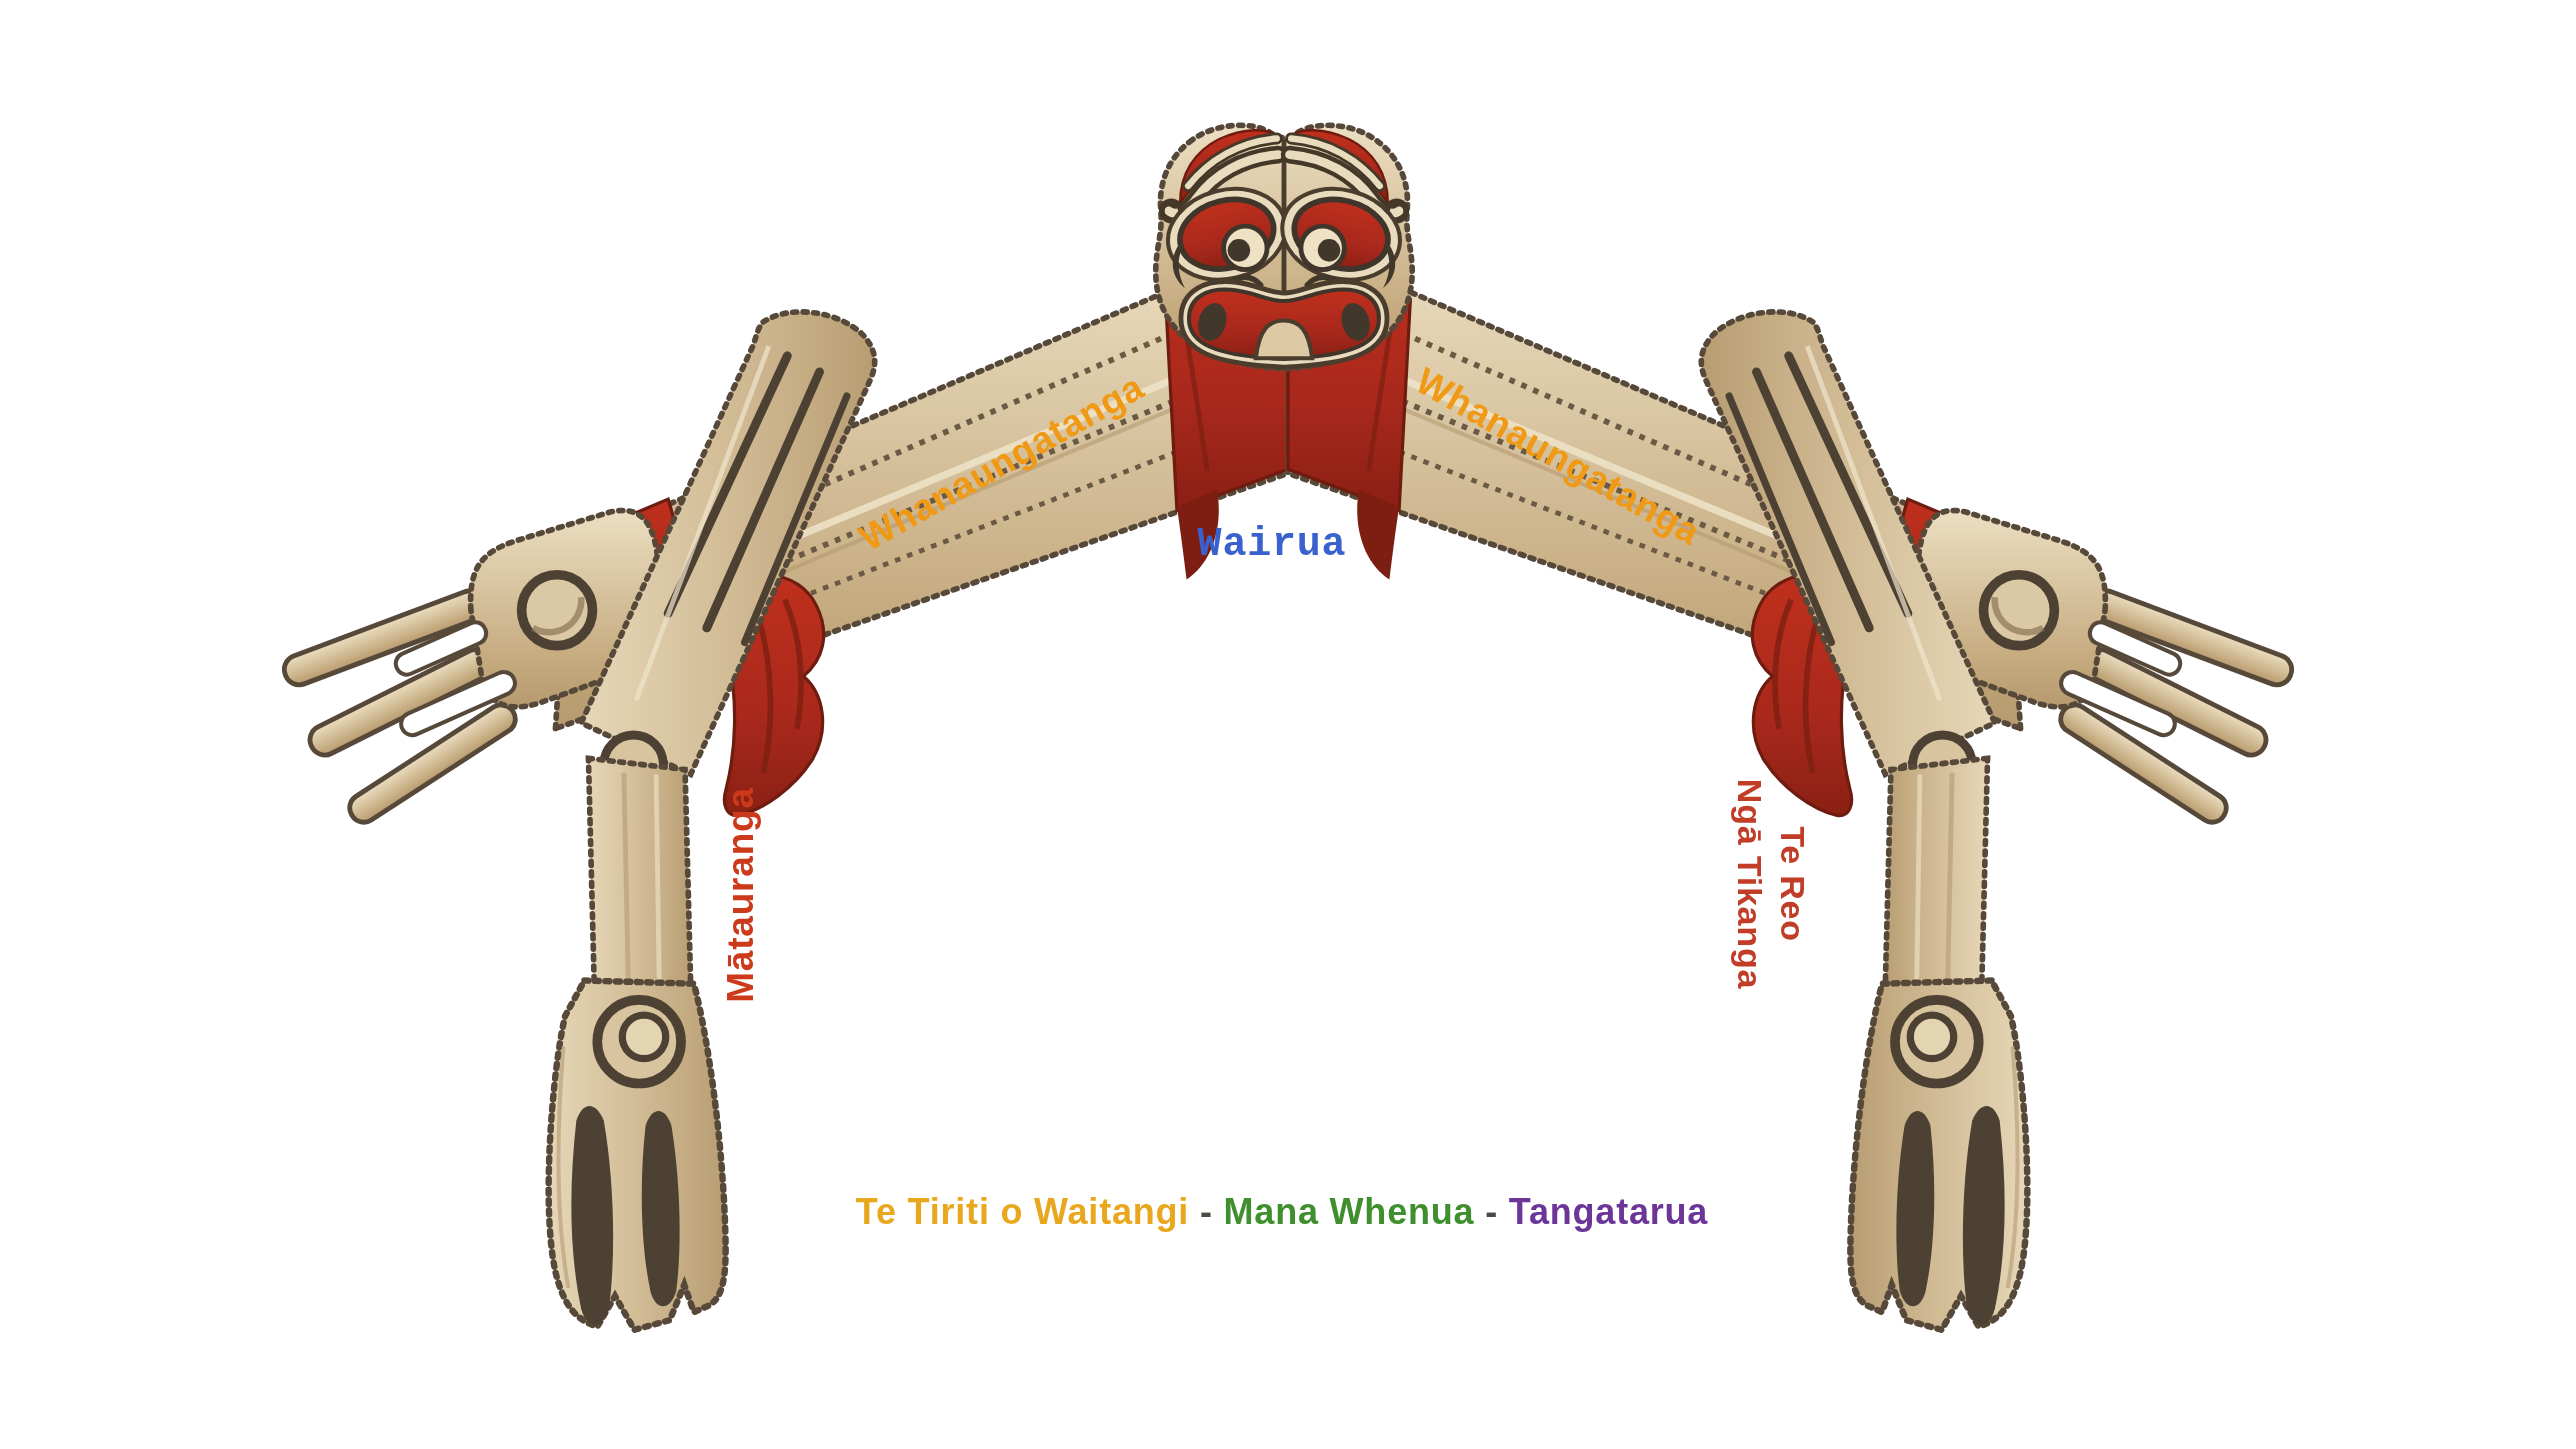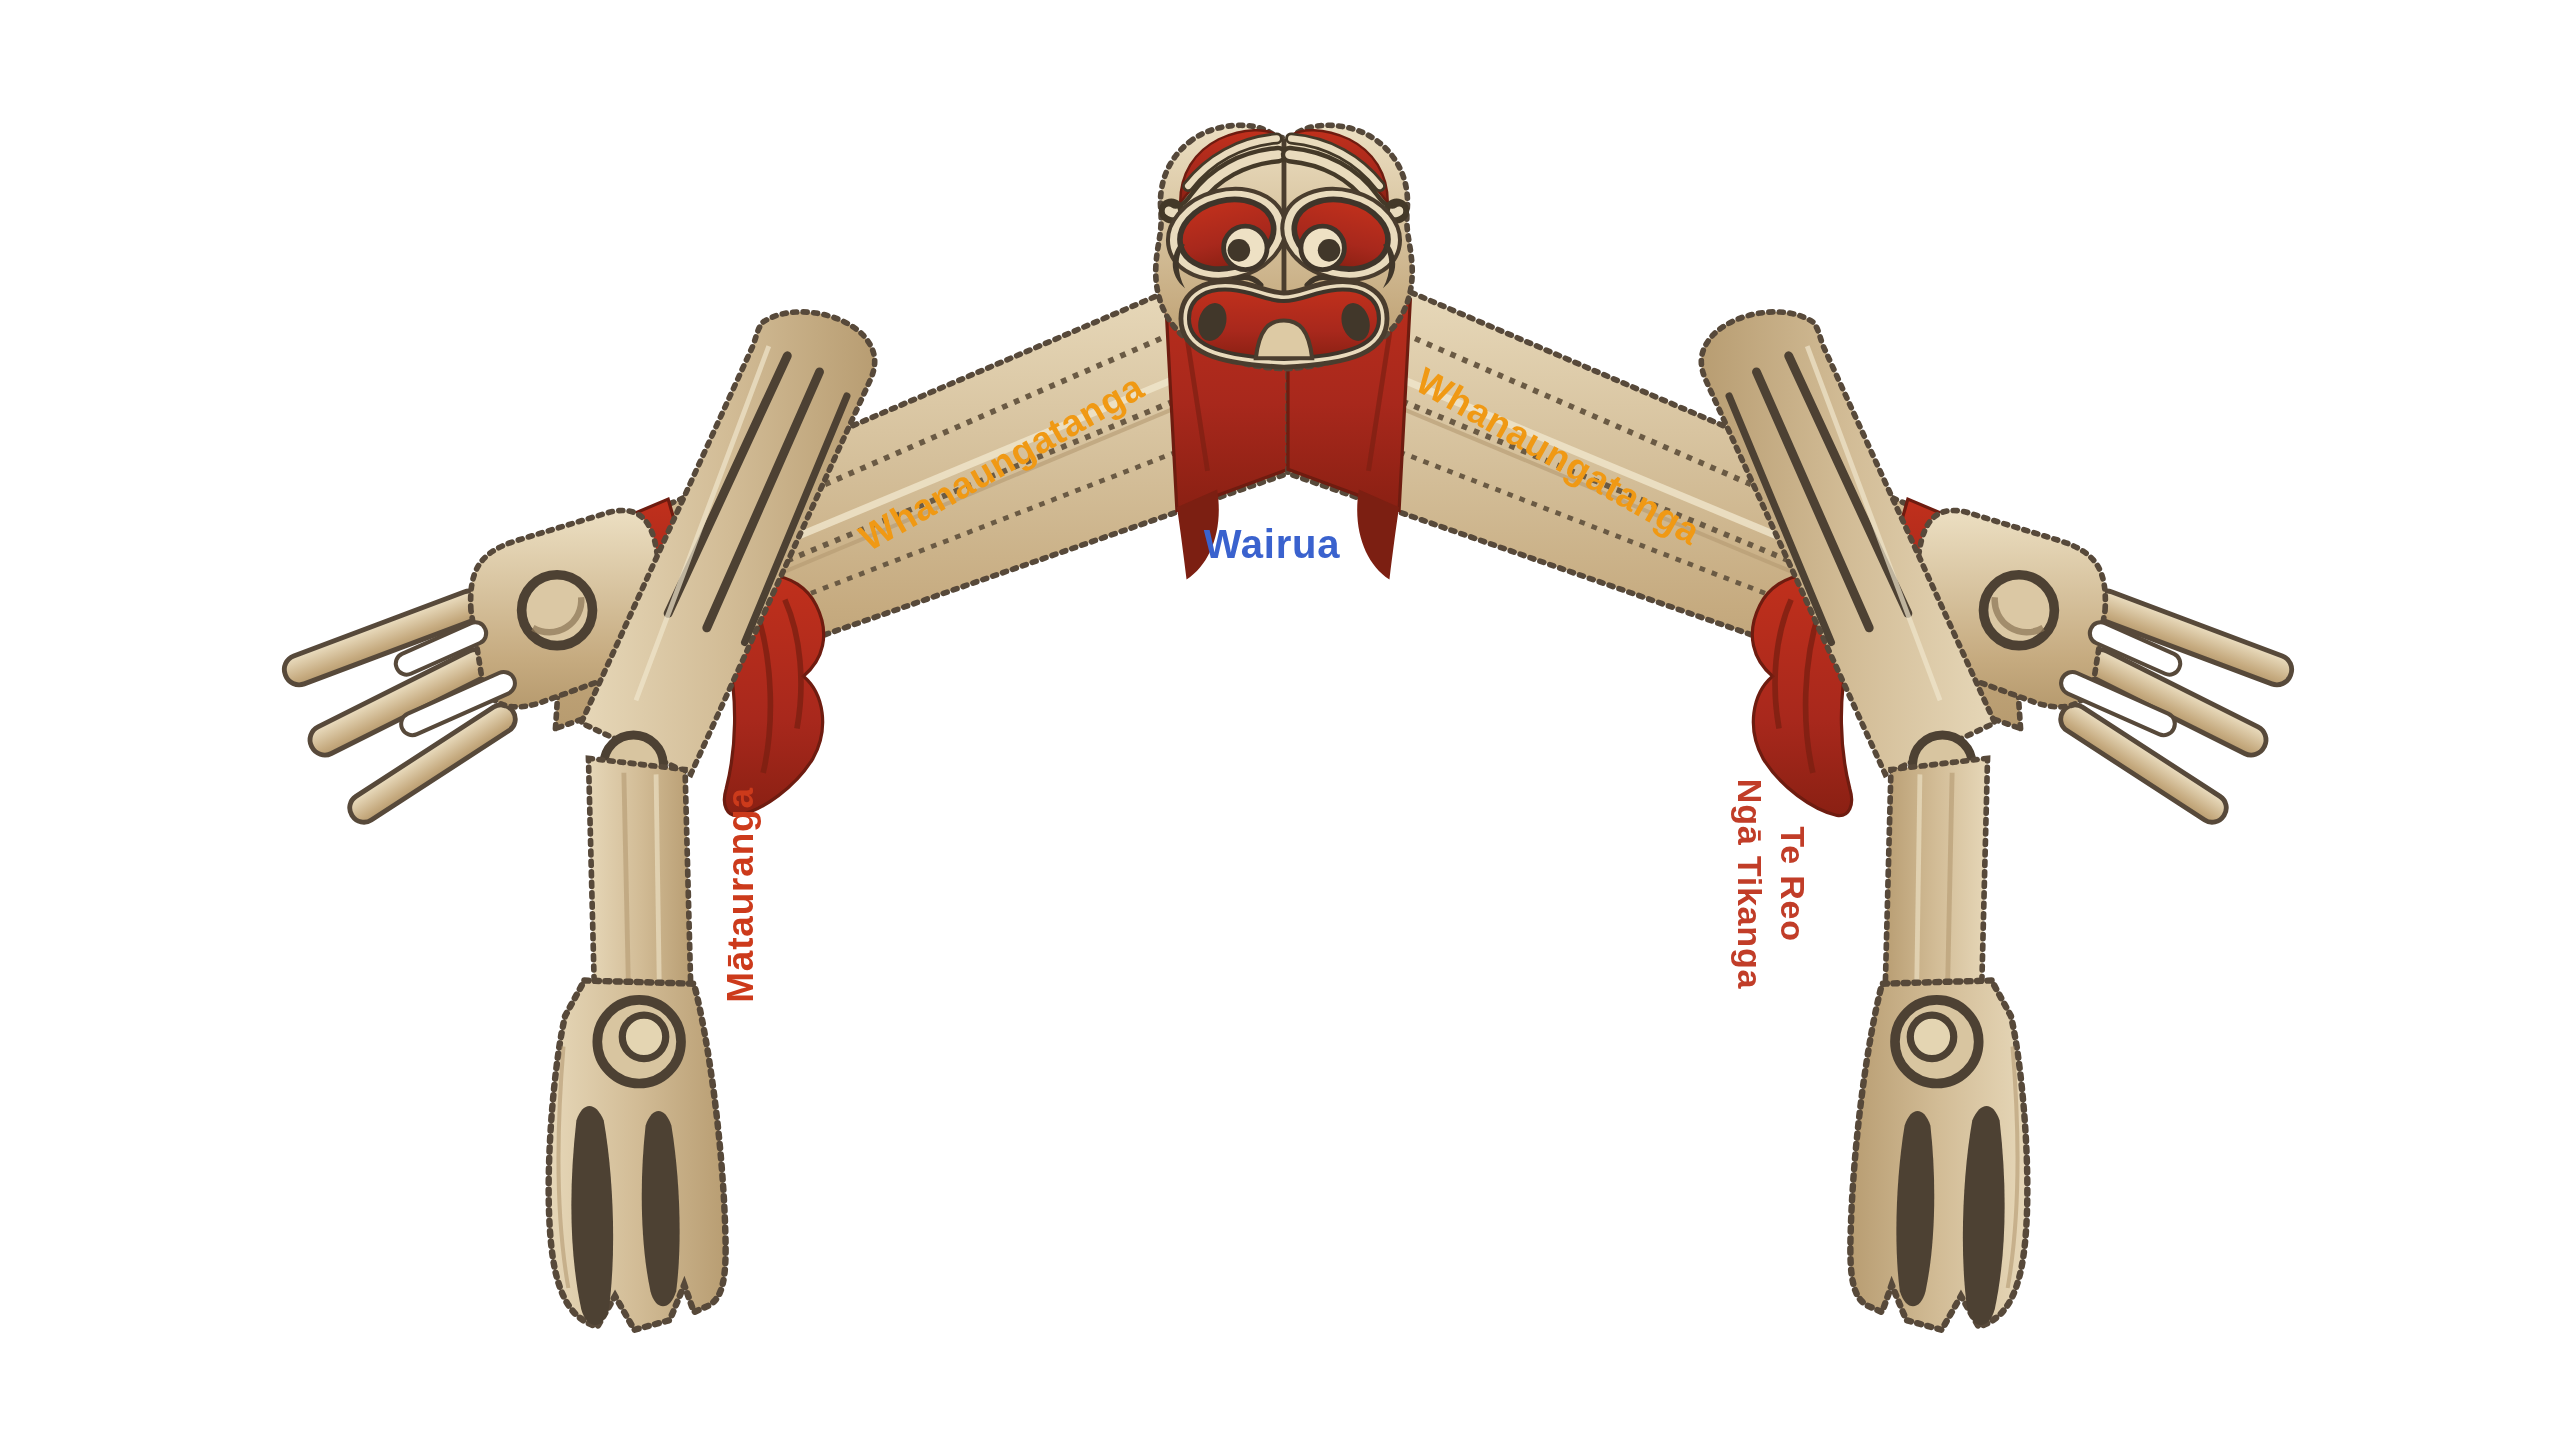--- a/index.html
+++ b/index.html
@@ -157,24 +157,27 @@
         <ellipse cx="1506" cy="400" rx="17" ry="24" transform="rotate(16 1506 400)" fill="#41372a"></ellipse>
         <ellipse cx="1684" cy="400" rx="17" ry="24" transform="rotate(-16 1684 400)" fill="#41372a"></ellipse>
       </g>
     </g>
   </svg>
 
   <div class="lbl lbl-whan-left" style="color: rgb(240, 153, 20);">Whanaungatanga</div>
 
   <div class="lbl lbl-whan-right" style="color: rgb(240, 153, 20);">Whanaungatanga</div>
 
-  <div class="lbl lbl-wairua" style="color: rgb(58, 98, 206);">Wairua</div>
+  <div class="lbl lbl-wairua" style="color: rgb(58, 98, 206); font-family: Liberation Mono, monospace;">Wairua</div>
 
   <div class="lbl lbl-matauranga" style="color: rgb(204, 58, 27);">Mātauranga</div>
 
   <div class="lbl lbl-tereo" style="color: rgb(193, 61, 40);">
     <div>Te Reo</div>
     <div>Ngā Tikanga</div>
   </div>
 
+  <div class="lbl lbl-bottom">
+    <span style="color: rgb(233, 167, 30);">Te Tiriti o Waitangi</span><span style="color: rgb(77, 74, 68);"> - </span><span style="color: rgb(63, 143, 46);">Mana Whenua</span><span style="color: rgb(77, 74, 68);"> - </span><span style="color: rgb(108, 54, 153);">Tangatarua</span>
+  </div>
 
 </div>
 
 
 </body></html>

